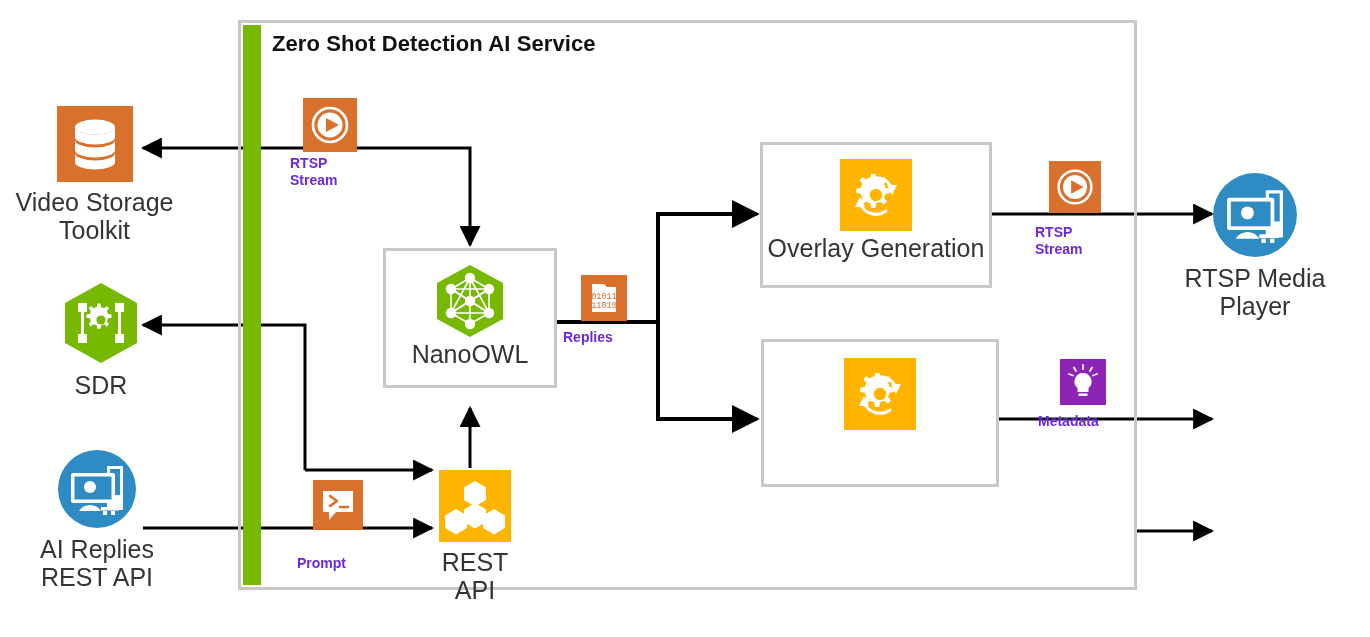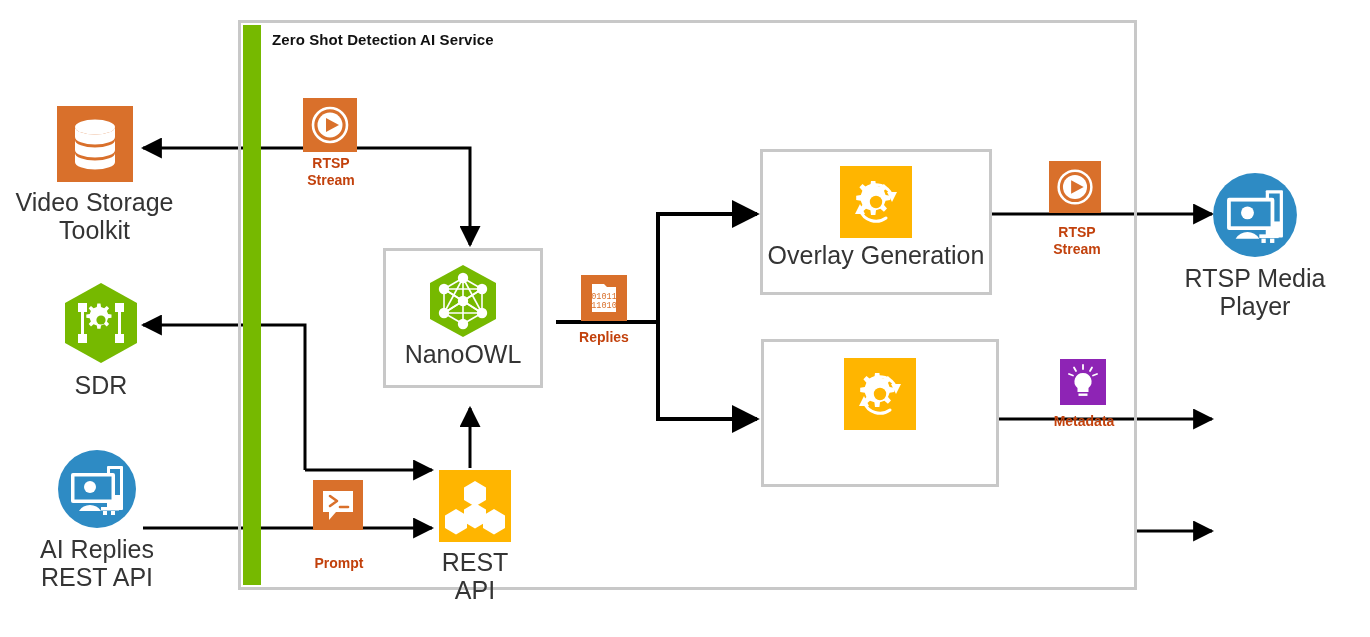--- a/index.html
+++ b/index.html
@@ -30,21 +30,21 @@
     border: 3px solid #c8c8c8;
     background: transparent;
     box-sizing: border-box;
   }
   .service-accent {
     position: absolute;
     background: #76b900;
   }
   .service-title {
     position: absolute;
-    font-size: 15px;
+    font-size: 22px;
     font-weight: bold;
     color: #111111;
     letter-spacing: 0.1px;
     white-space: nowrap;
   }
 
   
   .proc-box {
     position: absolute;
     border: 3px solid #c8c8c8;
@@ -77,22 +77,21 @@
     text-align: center;
     white-space: pre-line;
     margin-top: 6px;
   }
 
   
   .wire-label {
     position: absolute;
     font-size: 14px;
     font-weight: bold;
-    color: #c2410c;
-    text-align: center;
+    color: #6d28d9;
     line-height: 1.18;
     white-space: pre-line;
   }
 
   
   .badge {
     position: absolute;
   }
 
   .icon-svg { display: block; }
@@ -129,21 +128,21 @@
 
     <path d="M 999,419 L 1212,419" fill="none" stroke="#000000" stroke-width="3" marker-end="url(#arrow)"></path>
 
     <path d="M 1137,531 L 1212,531" fill="none" stroke="#000000" stroke-width="3" marker-end="url(#arrow)"></path>
   </svg>
 
   <div class="service-box" style="left:238px; top:20px; width:899px; height:570px;"></div>
   <div class="service-accent" style="left:243px; top:25px; width:18px; height:560px;"></div>
   <div class="service-title" style="left:272px; top:31px;">Zero Shot Detection AI Service</div>
 
-  <div class="proc-box" style="left:383px; top:248px; width:160px; height:140px;">
+  <div class="proc-box" style="left:383px; top:248px; width:174px; height:140px;">
     <span style="margin-top:12px;">
       <svg class="icon-svg" width="72" height="76" viewBox="0 0 72 76" xmlns="http://www.w3.org/2000/svg">
         <polygon points="36,2 69,20 69,56 36,74 3,56 3,20" fill="#76b900"></polygon>
         <g stroke="#ffffff" stroke-width="1.6">
           <line x1="36" y1="15" x2="17" y2="26"></line>
             <line x1="36" y1="15" x2="55" y2="26"></line>
           <line x1="36" y1="15" x2="36" y2="38"></line>
             <line x1="36" y1="15" x2="17" y2="50"></line>
           <line x1="36" y1="15" x2="55" y2="50"></line>
           <line x1="17" y1="26" x2="55" y2="26"></line>
@@ -167,21 +166,21 @@
             <circle cx="36" cy="38" r="5.2"></circle>
           <circle cx="17" cy="50" r="5.2"></circle>
             <circle cx="55" cy="50" r="5.2"></circle>
           <circle cx="36" cy="61" r="5.2"></circle>
         </g>
       </svg>
     </span>
     <div class="proc-label" style="margin-top:2px;">NanoOWL</div>
   </div>
 
-  <div class="proc-box" style="left:760px; top:142px; width:232px; height:146px;margin-top:7px;">
+  <div class="proc-box" style="left:760px; top:142px; width:232px; height:146px;">
     <span style="margin-top:14px;">
       <svg class="icon-svg" width="72" height="72" viewBox="0 0 72 72" xmlns="http://www.w3.org/2000/svg">
         <rect x="0" y="0" width="72" height="72" fill="#ffb500"></rect>
         <g fill="#ffffff">
           <path d="M36 19.5 l4.4 1.6 3.5-3.0 3.1 3.1 -3.0 3.5 1.6 4.4 4.6 0.6 v4.4 l-4.6 0.6 -1.6 4.4 3.0 3.5 -3.1 3.1 -3.5-3.0 -4.4 1.6 -0.6 4.6 h-4.4 l-0.6-4.6 -4.4-1.6 -3.5 3.0 -3.1-3.1 3.0-3.5 -1.6-4.4 -4.6-0.6 v-4.4 l4.6-0.6 1.6-4.4 -3.0-3.5 3.1-3.1 3.5 3.0 4.4-1.6 0.6-4.6 h4.4 z"></path>
         </g>
         <circle cx="36" cy="36" r="6.2" fill="#ffb500"></circle>
         <g fill="none" stroke="#ffffff" stroke-width="3" stroke-linecap="round">
           <path d="M20 44 a17 17 0 0 0 26 8"></path>
           <path d="M52 30 a17 17 0 0 0 -26 -8"></path>

